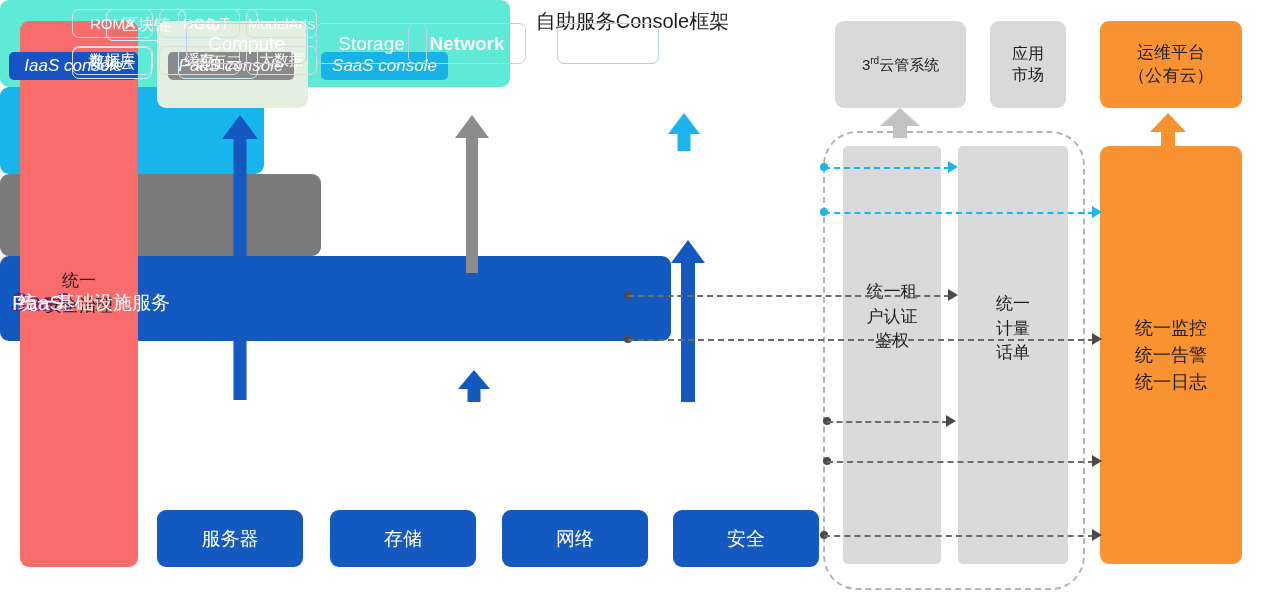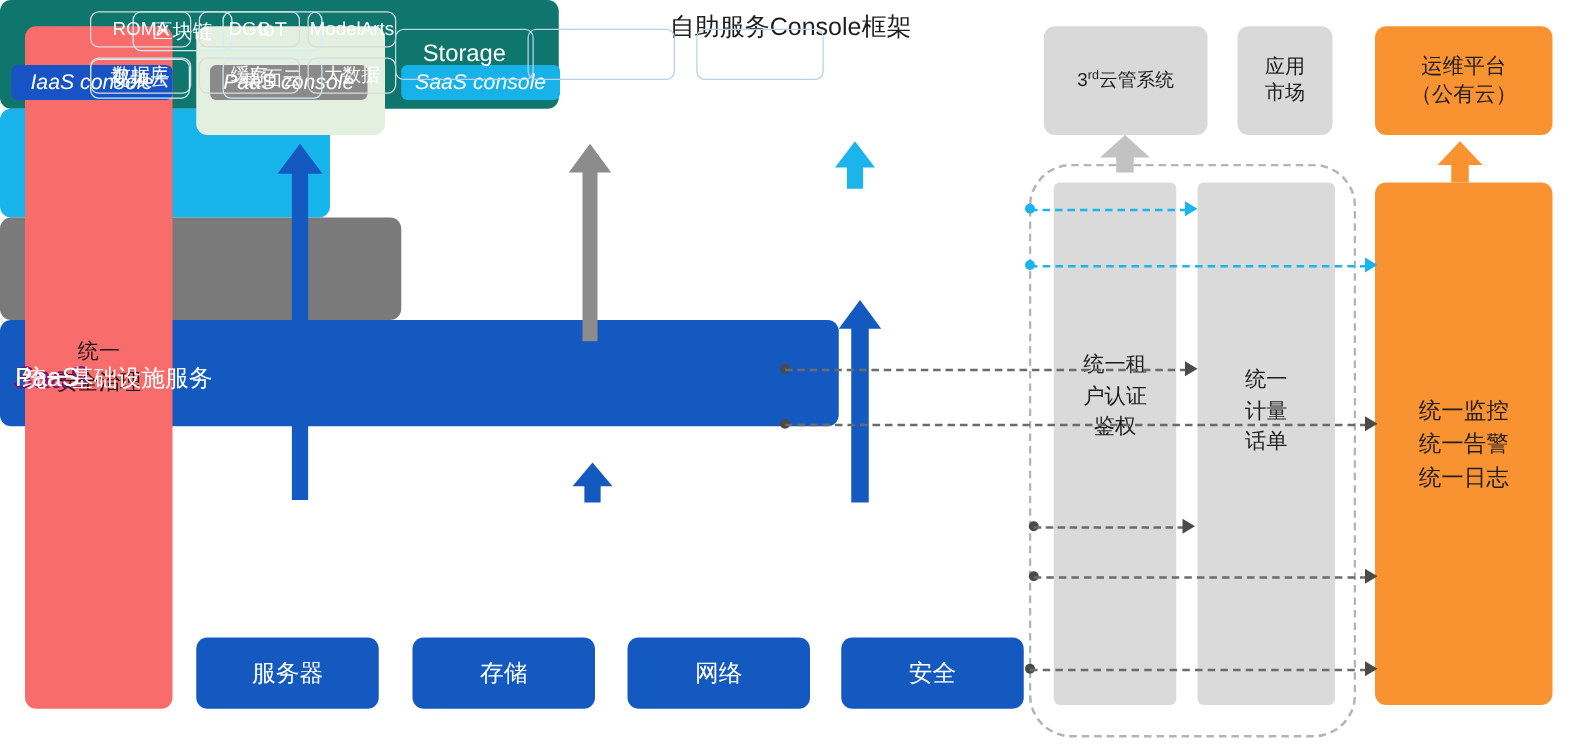--- a/index.html
+++ b/index.html
@@ -25,22 +25,22 @@
 
   
   #api-gw{
     left:157px;top:21px;width:151px;height:87px;
     background:#e3f0e0;border-radius:9px;
     color:#222;font-size:19px;
   }
 
   
   #console-frame{
-    left:324px;top:21px;width:447px;height:87px;
-    background:#0f766e;border-radius:9px;
+    left:324px;top:21px;width:510px;height:87px;
+    background:#5eead4;border-radius:9px;
     display:block;
   }
   #console-title{
     position:absolute;left:0;top:8px;width:100%;
     text-align:center;color:#1d1d1d;font-size:20px;
   }
   .console-chip{
     position:absolute;top:52px;height:28px;
     display:flex;align-items:center;justify-content:center;
     color:#ffffff;font-size:17px;border-radius:5px;
@@ -122,21 +122,21 @@
     display:flex;align-items:center;color:#ffffff;font-size:19px;white-space:nowrap;
   }
   .infra-chip{
     position:absolute;top:23px;height:39px;
     display:flex;align-items:center;justify-content:center;
     border:1.7px solid #b9d0ef;border-radius:7px;color:#ffffff;font-size:19px;
     white-space:nowrap;
   }
   #infra-c0{left:186px;width:119px;}
   #infra-c1{left:316px;width:109px;}
-  #infra-c2{left:422px;width:116px;}
+  #infra-c2{left:408px;width:116px;font-weight:bold;}
   #infra-c3{left:557px;width:100px;}
 
   
   .res-box{
     position:absolute;top:510px;height:57px;
     background:#1459c0;border-radius:9px;
     display:flex;align-items:center;justify-content:center;
     color:#ffffff;font-size:19px;
   }
   #res0{left:157px;width:146px;}
@@ -279,20 +279,21 @@
     <div class="paas-chip" id="paas-c0">ROMA</div>
     <div class="paas-chip" id="paas-c1">DGC</div>
     <div class="paas-chip" id="paas-c2">ModelArts</div>
     <div class="paas-chip" id="paas-c3">数据库</div>
     <div class="paas-chip" id="paas-c4">缓存</div>
     <div class="paas-chip" id="paas-c5">大数据</div>
   </div>
 
   <div id="infra-bar">
     <div id="infra-label">统一基础设施服务</div>
+    <div class="infra-chip" id="infra-c0">Compute</div>
     <div class="infra-chip" id="infra-c1">Storage</div>
     <div class="infra-chip" id="infra-c2">Network</div>
     <div class="infra-chip" id="infra-c3">CCE</div>
   </div>
 
   <div class="res-box" id="res1">存储</div>
   <div class="res-box" id="res0">服务器</div>
   <div class="res-box" id="res2">网络</div>
   <div class="res-box" id="res3">安全</div>
 

